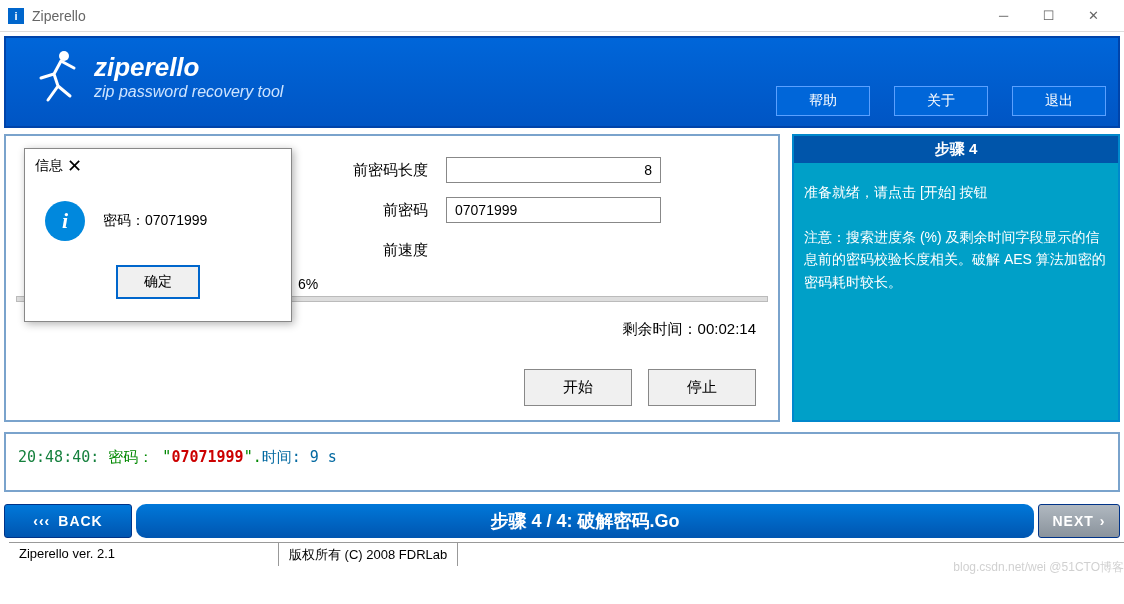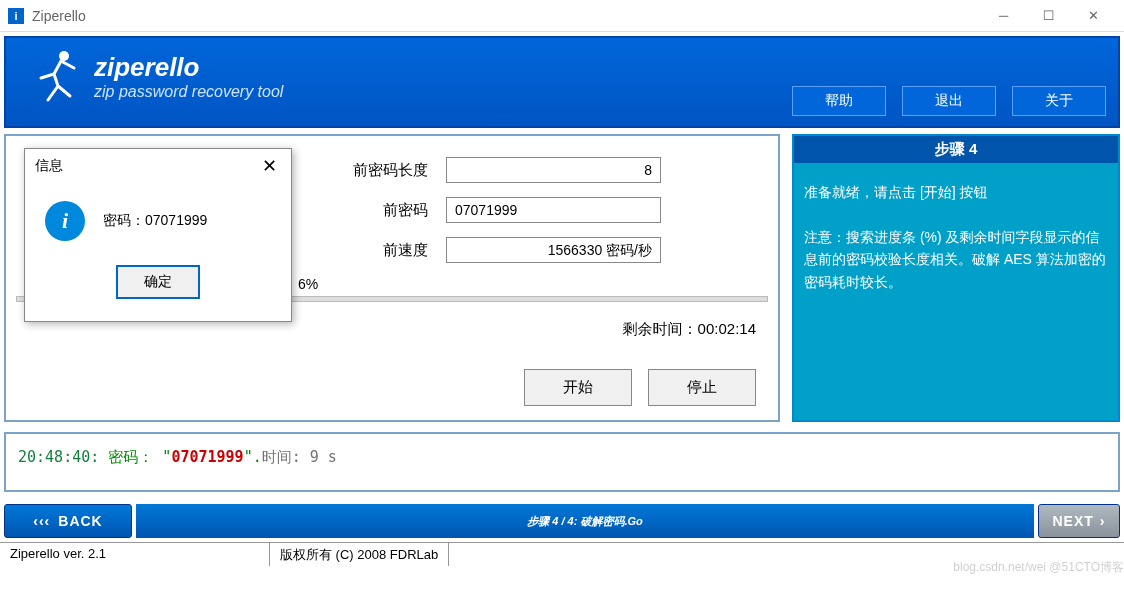--- a/index.html
+++ b/index.html
@@ -10,21 +10,21 @@
 .titlebar .title { flex: 1; color: #666; font-size: 14px; }
 .titlebar .win-controls { display: flex; gap: 0; }
 .titlebar .win-btn { width: 45px; height: 28px; display: flex; align-items: center; justify-content: center; color: #666; }
 
 .header { background: linear-gradient(#0066d9, #0055c4); height: 92px; position: relative; border: 2px solid #0044aa; margin: 4px 4px 0 4px; }
 .logo-area { display: flex; align-items: center; padding: 8px 20px; }
 .logo-icon { width: 60px; height: 60px; position: relative; }
 .logo-text { margin-left: 8px; }
 .logo-text .brand { color: #fff; font-size: 26px; font-style: italic; font-weight: bold; }
 .logo-text .tag { color: #cde4ff; font-size: 16px; font-style: italic; }
-.header-btns { position: absolute; right: 12px; bottom: 10px; display: flex; gap: 16px; }
+.header-btns { position: absolute; right: 12px; bottom: 10px; display: flex; gap: 24px; }
 .header-btn { background: #0066d9; border: 1px solid #5aa0ff; color: #fff; padding: 5px 32px; font-size: 14px; cursor: pointer; }
 
 .main { display: flex; margin: 6px 4px 0 4px; gap: 12px; height: 288px; }
 .left { flex: 1; border: 2px solid #7aa3cc; padding: 20px 10px 10px 10px; position: relative; }
 .info-row { display: flex; align-items: center; margin-bottom: 12px; height: 28px; }
 .info-row .label { width: 150px; text-align: right; padding-right: 18px; font-size: 15px; }
 .info-row .value-box { flex: 0 0 215px; border: 1px solid #888; padding: 3px 8px; text-align: right; height: 26px; line-height: 18px; font-size: 14px; }
 .info-row .value-box.left-align { text-align: left; }
 .info-row.indent { margin-left: 280px; }
 
@@ -38,35 +38,35 @@
 .action-btn { border: 1px solid #888; background: #f0f0f0; padding: 8px 0; width: 108px; text-align: center; font-size: 15px; cursor: pointer; }
 
 .right { width: 328px; border: 2px solid #0088cc; background: #00a0c8; color: #fff; }
 .right .step-title { background: #0055aa; text-align: center; padding: 4px 0; font-size: 15px; font-weight: bold; }
 .right .step-body { padding: 18px 10px; font-size: 14px; line-height: 1.6; }
 
 .log-area { margin: 10px 4px 0 4px; border: 2px solid #7aa3cc; padding: 14px 12px; font-size: 15px; font-family: "Microsoft YaHei", monospace; height: 60px; }
 .log-time { color: #15803d; }
 .log-lbl { color: #008800; }
 .log-pwd { color: #cc0000; font-weight: bold; }
-.log-rest { color: #737373; }
+.log-rest { color: #0369a1; }
 
 .nav-bar { display: flex; margin: 12px 4px 0 4px; gap: 4px; align-items: stretch; height: 34px; }
 .nav-btn { background: linear-gradient(#0078d9, #0055b0); color: #fff; border: 1px solid #003388; display: flex; align-items: center; justify-content: center; font-size: 14px; font-weight: bold; letter-spacing: 1px; cursor: pointer; border-radius: 3px; }
 .nav-back { width: 128px; }
-.nav-status { flex: 1; background: linear-gradient(#0078d9, #0055b0); color: #fff; display: flex; align-items: center; justify-content: center; font-size: 11px; font-weight: bold; border-radius: 0; font-style: italic; }
+.nav-status { flex: 1; background: linear-gradient(#0078d9, #0055b0); color: #fff; display: flex; align-items: center; justify-content: center; font-size: 18px; font-weight: bold; border-radius: 10px; }
 .nav-next { width: 82px; background: linear-gradient(#b0b8c0, #8a939c); }
 
-.status-bar { display: flex; margin-top: 4px; border-top: 1px solid #999; height: 24px; }
+.status-bar { display: flex; margin-top: 4px; border-top: 1px solid #999; height: 24px; margin-left: 9px; }
 .status-cell { padding: 3px 10px; border-right: 1px solid #999; font-size: 13px; }
 .status-cell:first-child { width: 270px; }
 
 
 .modal { position: absolute; top: 148px; left: 24px; width: 268px; background: #fff; border: 1px solid #888; box-shadow: 2px 2px 8px rgba(0,0,0,0.3); z-index: 100; }
-.modal-title { display: flex; justify-content: space-between; align-items: center; padding: 6px 10px; font-size: 14px; }
+.modal-title { display: flex; align-items: center; padding: 6px 10px; font-size: 14px; }
 .modal-close { font-size: 18px; cursor: pointer; padding: 0 4px; }
 .modal-body { display: flex; align-items: center; gap: 18px; padding: 18px 20px 10px 20px; }
 .modal-icon { width: 40px; height: 40px; border-radius: 50%; background: #0088dd; display: flex; align-items: center; justify-content: center; color: #fff; font-size: 22px; font-weight: bold; font-style: italic; font-family: Georgia, serif; }
 .modal-msg { font-size: 14px; }
 .modal-footer { text-align: center; padding: 14px 0 22px 0; }
 .modal-ok { border: 2px solid #0066cc; background: #f0f0f0; padding: 6px 26px; font-size: 14px; cursor: pointer; }
 
 .watermark { position: absolute; bottom: 28px; right: 0; color: rgba(150,150,150,0.45); font-size: 12px; }
 
 
@@ -94,38 +94,37 @@
         <path d="M 35 15 L 28 28 L 15 32 M 28 28 L 32 40 L 22 54 M 32 40 L 44 50 M 35 15 L 48 22" stroke="#fff" stroke-width="3" fill="none" stroke-linecap="round"></path>
       </svg>
     </div>
     <div class="logo-text">
       <div class="brand">ziperello</div>
       <div class="tag">zip password recovery tool</div>
     </div>
   </div>
   <div class="header-btns">
     <button class="header-btn">帮助</button>
+    <button class="header-btn">关于</button>
     <button class="header-btn">退出</button>
-    <button class="header-btn">关于</button>
   </div>
 </div>
 
 <div class="main">
   <div class="left">
     <div class="info-row indent">
       <div class="label">前密码长度</div>
       <div class="value-box">8</div>
     </div>
     <div class="info-row indent">
       <div class="label">前密码</div>
       <div class="value-box left-align">07071999</div>
     </div>
     <div class="info-row indent">
       <div class="label">前速度</div>
-      <div class="value-box">1566330 密码/秒</div>
     </div>
     <div class="progress-area">
       <div class="progress-pct">6%</div>
       <div class="progress-bar"></div>
     </div>
     <div class="remaining">
       <span>剩余时间：</span><span>00:02:14</span>
     </div>
     <div class="action-btns">
       <button class="action-btn">开始</button>

